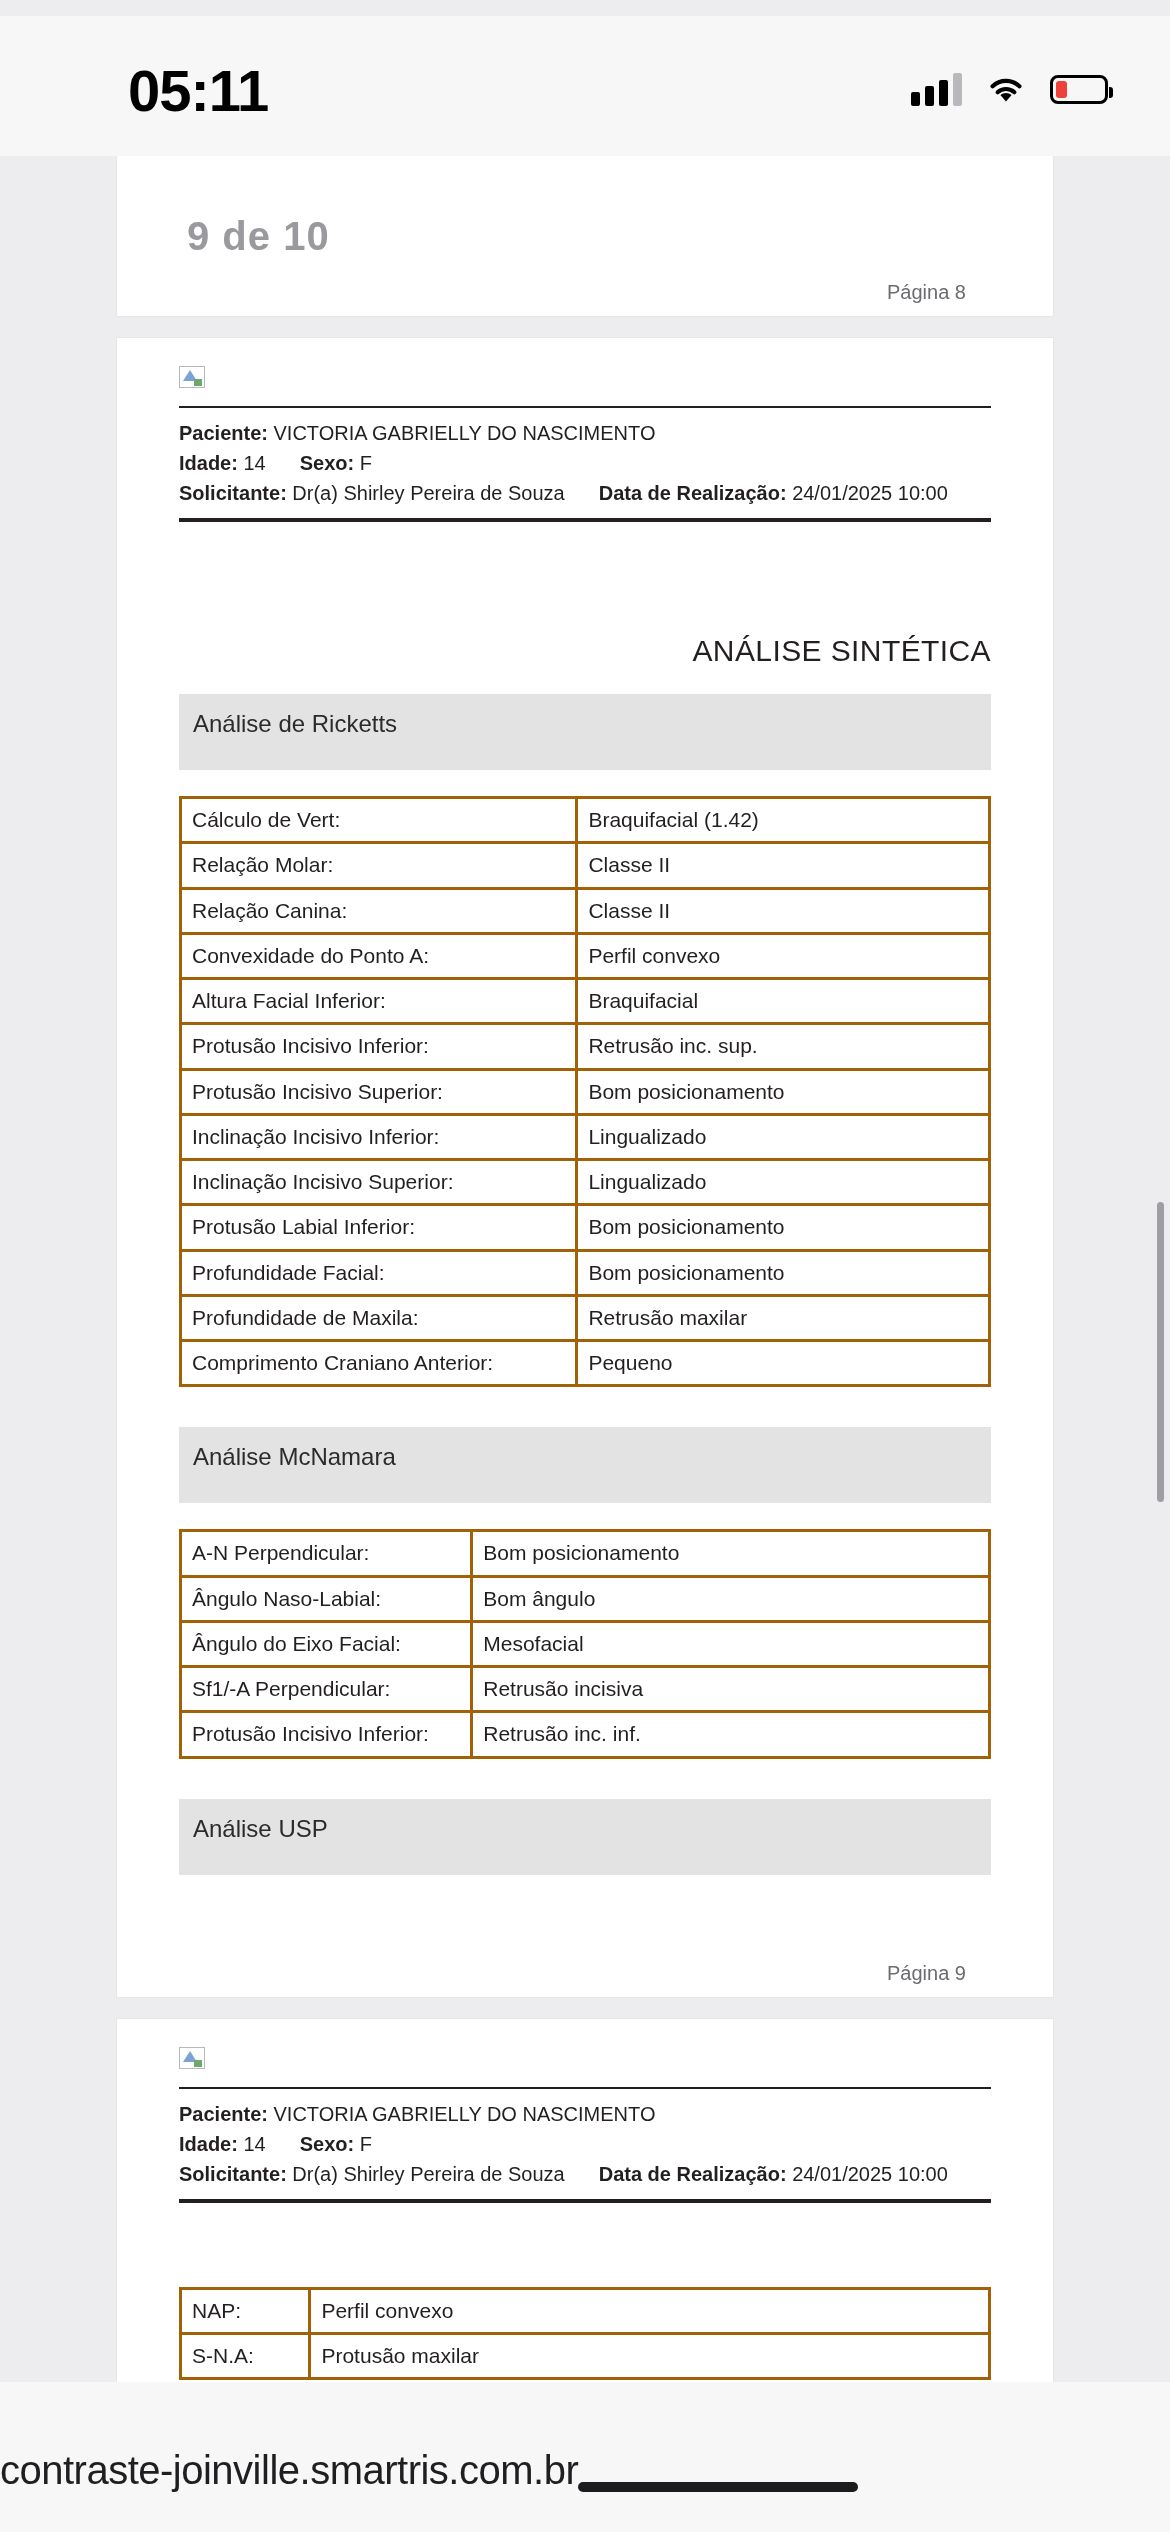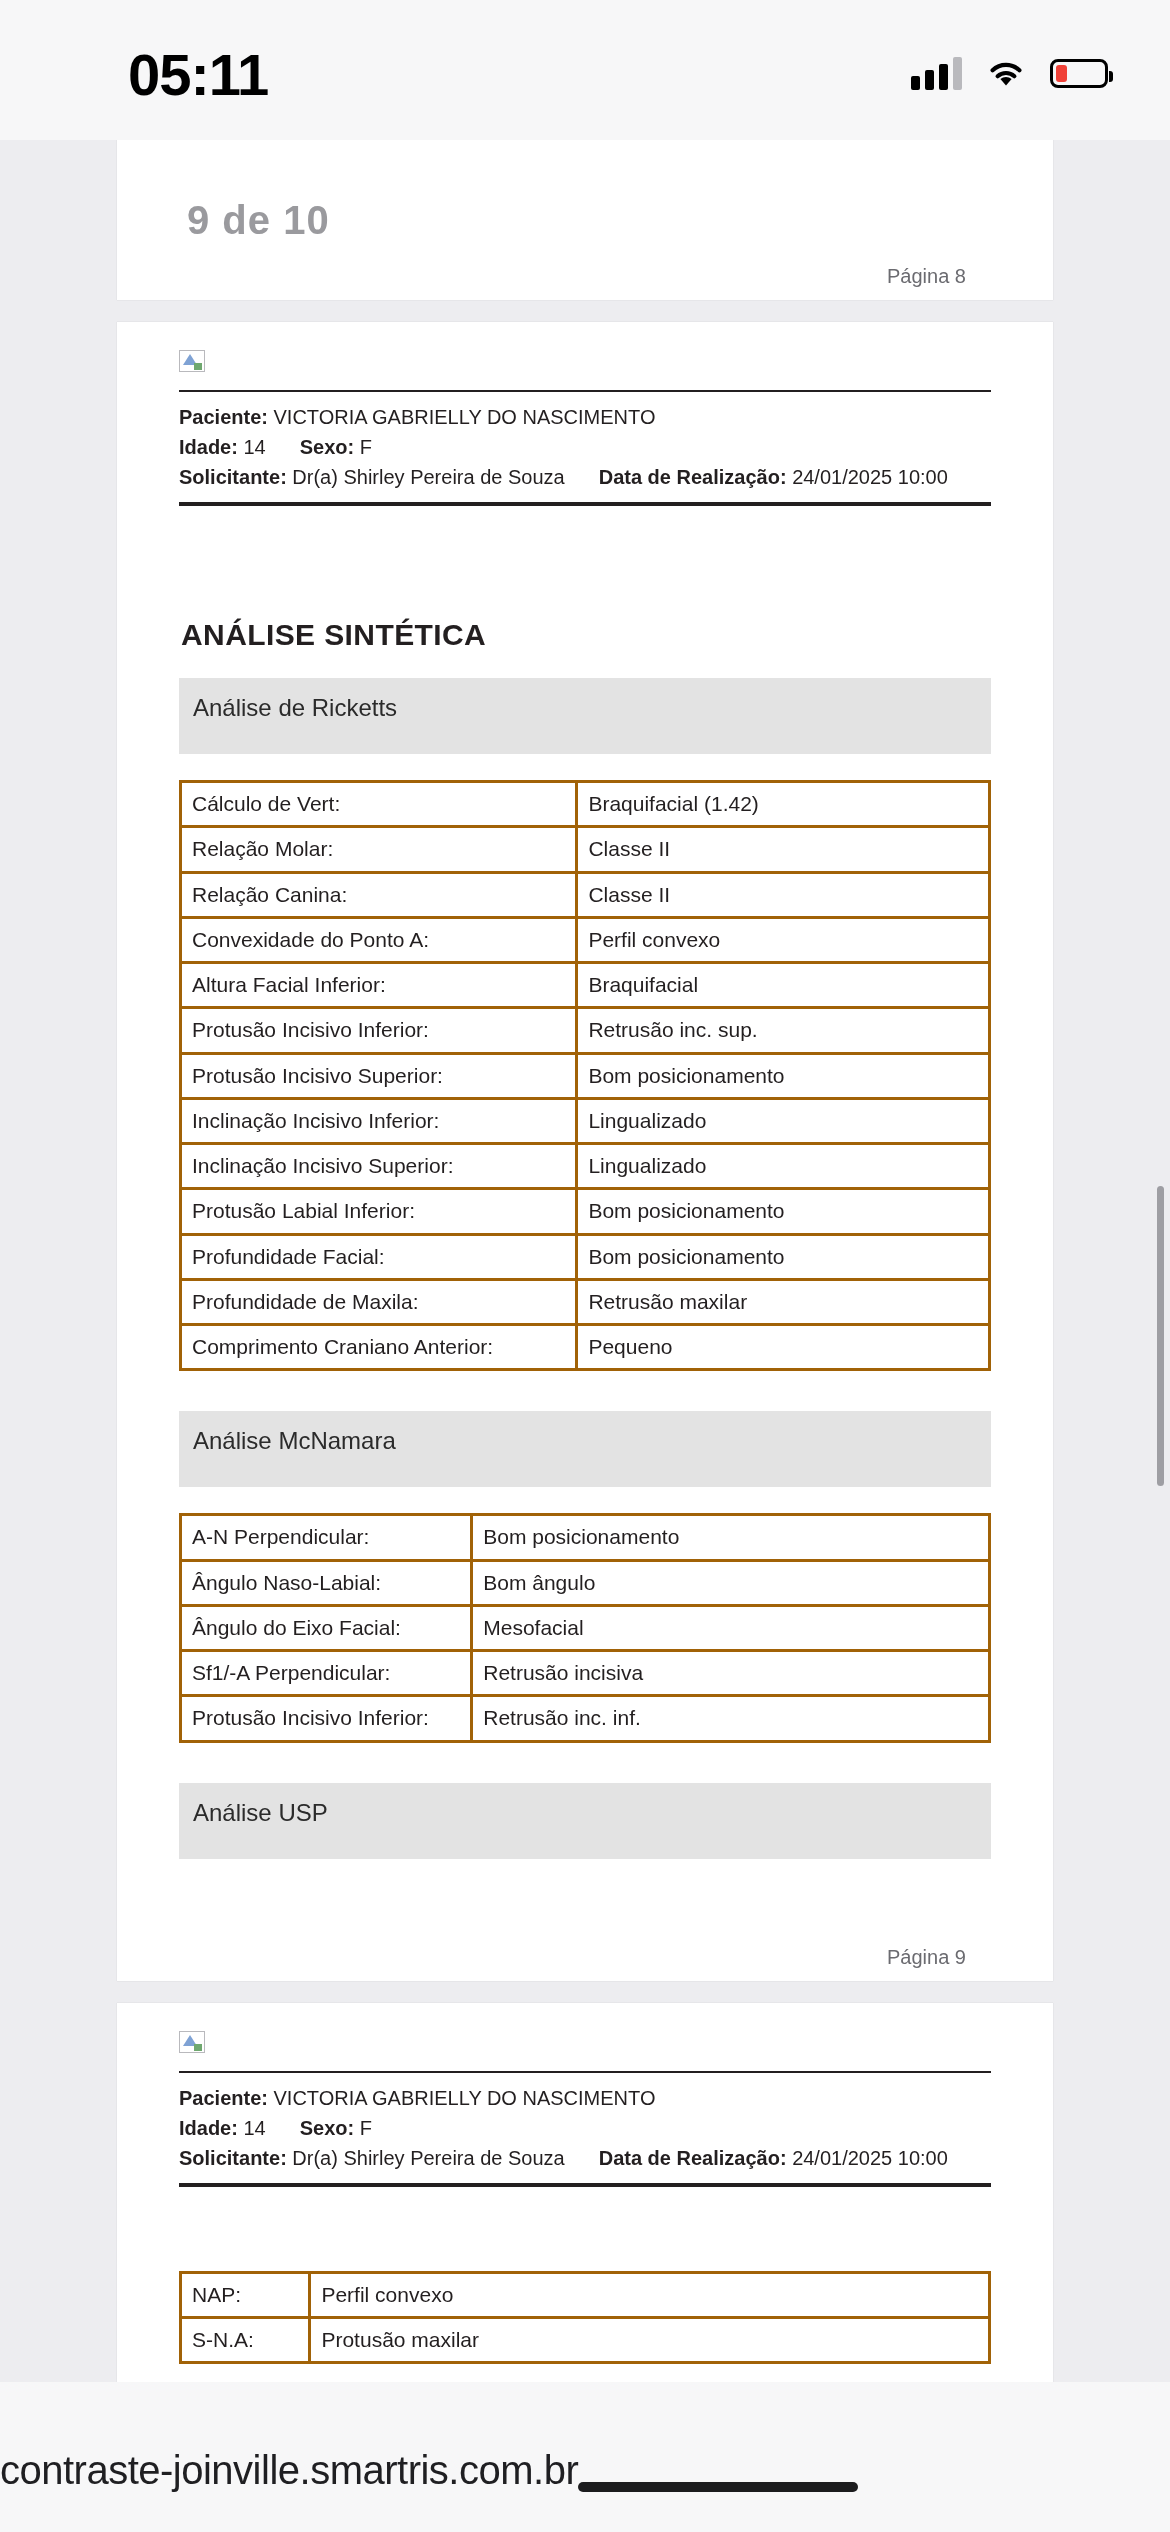--- a/index.html
+++ b/index.html
@@ -22,20 +22,21 @@
   
   .statusbar {
     height: 140px;
     flex: 0 0 140px;
     background: #f7f7f8;
     display: flex;
     align-items: center;
     justify-content: space-between;
     padding: 0 62px 0 0;
     position: relative;
+    margin-top: 16px;
   }
   .status-time {
     font-size: 58px;
     font-weight: 600;
     letter-spacing: -1px;
     color: #000;
     margin-left: 128px;
     margin-top: 8px;
   }
   .status-right {
@@ -132,24 +133,25 @@
   .hdr-rule-top { border-top: 2px solid #231f20; margin: 6px 0 10px 0; }
   .hdr-rule-bottom { border-top: 4px solid #231f20; margin: 10px 0 0 0; }
 
   .hdr-lines { font-size: 20px; color: #231f20; line-height: 1.5; }
   .hdr-lines b { font-weight: 700; }
   .hdr-lines .row { display: flex; flex-wrap: wrap; gap: 0 34px; }
   .hdr-lines .cell { white-space: nowrap; }
 
   .section-title {
     font-size: 30px;
-    font-weight: 700;
+    font-weight: 400;
     color: #231f20;
     letter-spacing: .4px;
     margin: 112px 0 26px 2px;
+    text-align: right;
   }
 
   .subhead {
     background: #e3e3e3;
     font-size: 24px;
     color: #2b2b2b;
     padding: 16px 16px 32px 14px;
     margin: 0 0 8px 0;
   }
 

